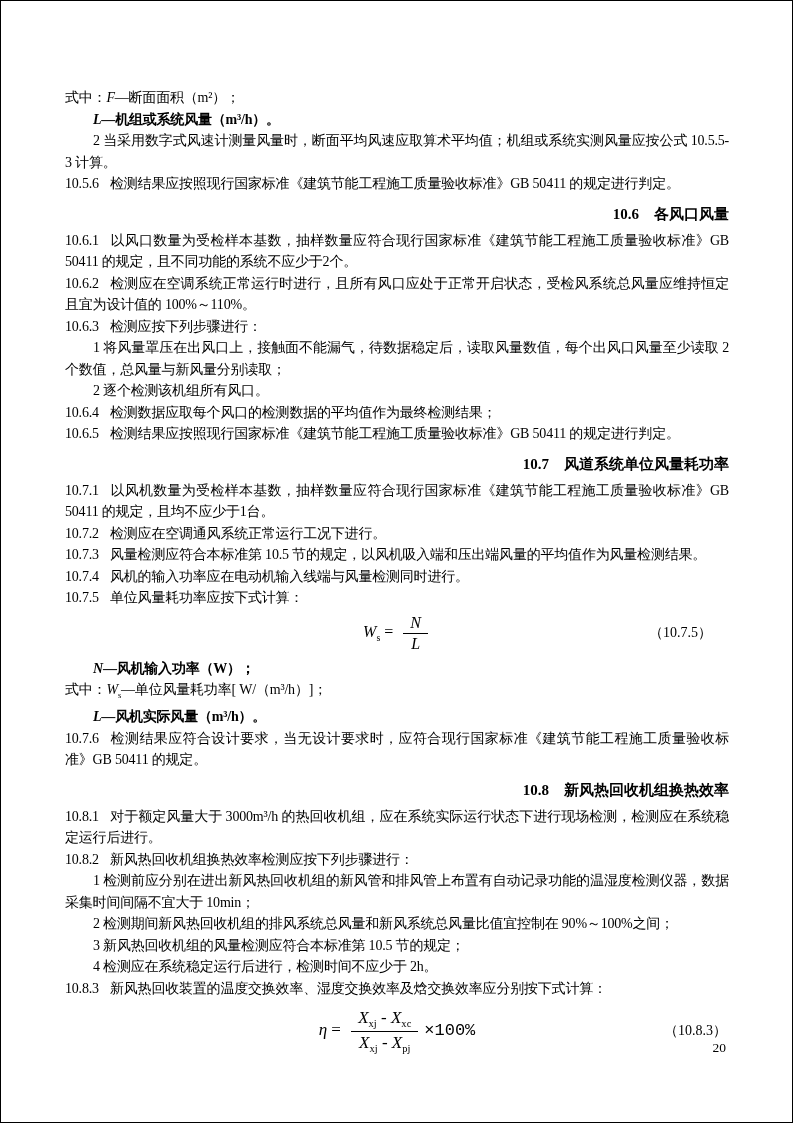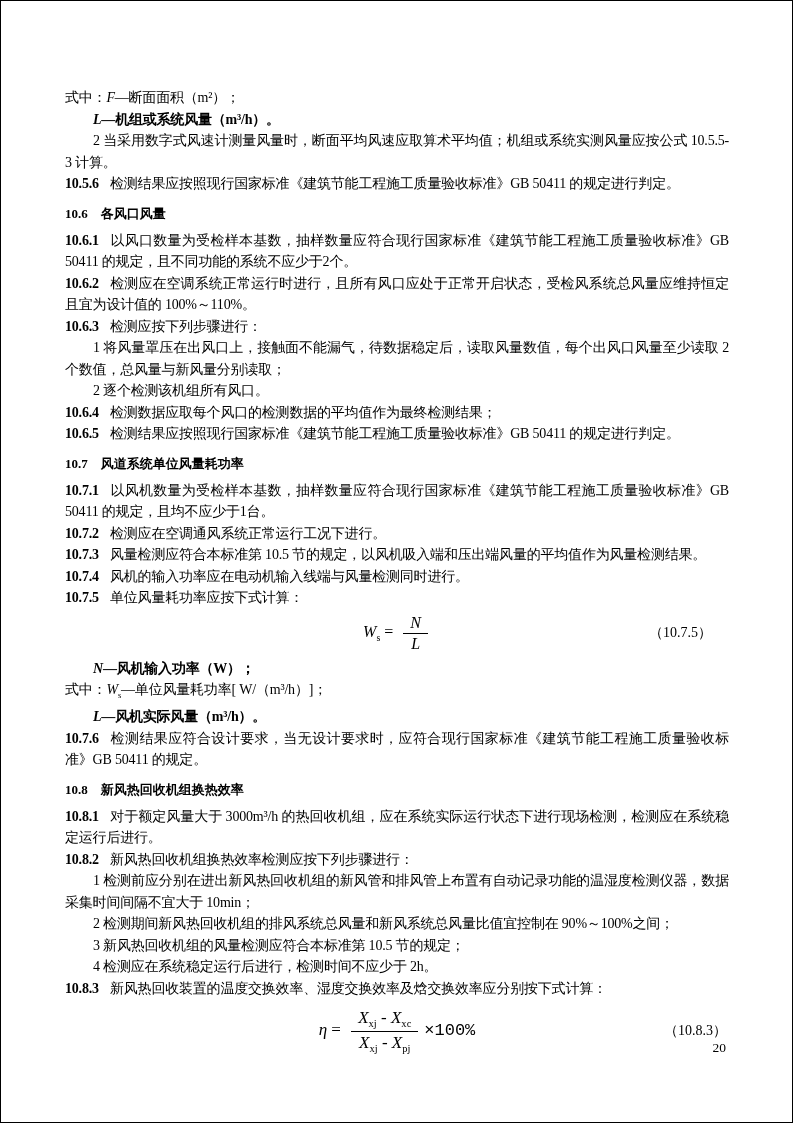--- a/index.html
+++ b/index.html
@@ -9,23 +9,23 @@
     border:1px solid #000;box-sizing:border-box;
     font-family:"Liberation Serif","DejaVu Serif",serif;
   }
   .doc{position:absolute;left:64px;top:86px;width:664px;}
   .para,.clause,.item{
     font-size:14px;line-height:21.5px;text-align:justify;
     margin:0;letter-spacing:-0.2px;
   }
   .ind{text-indent:2em;font-weight:bold;}
   .item{text-indent:2em;}
-  .clause .num{font-weight:bold;padding-right:0.8em;}
+  .clause .num{font-weight:normal;padding-right:0.8em;}
   .heading{
-    font-size:13px;font-weight:bold;text-align:left;
+    font-size:15px;font-weight:bold;text-align:right;
     line-height:22px;margin:8px 0 5px;letter-spacing:0;
   }
   .formula-row{position:relative;display:flex;align-items:center;justify-content:center;margin:5px 15px;}
   .formula-row.md{font-size:16px;}
   .formula-row.lg{font-size:17px;margin:9px 0;}
   .formula-lhs{margin-right:3px;}
   .formula-suffix{margin-left:3px;font-family:Liberation Mono, monospace;}
   .frac{display:inline-block;vertical-align:middle;text-align:center;margin:0 3px;}
   .ftop{display:block;border-bottom:1px solid #000;padding:0 7px 1px 7px;}
   .fbot{display:block;padding-top:1px;}

